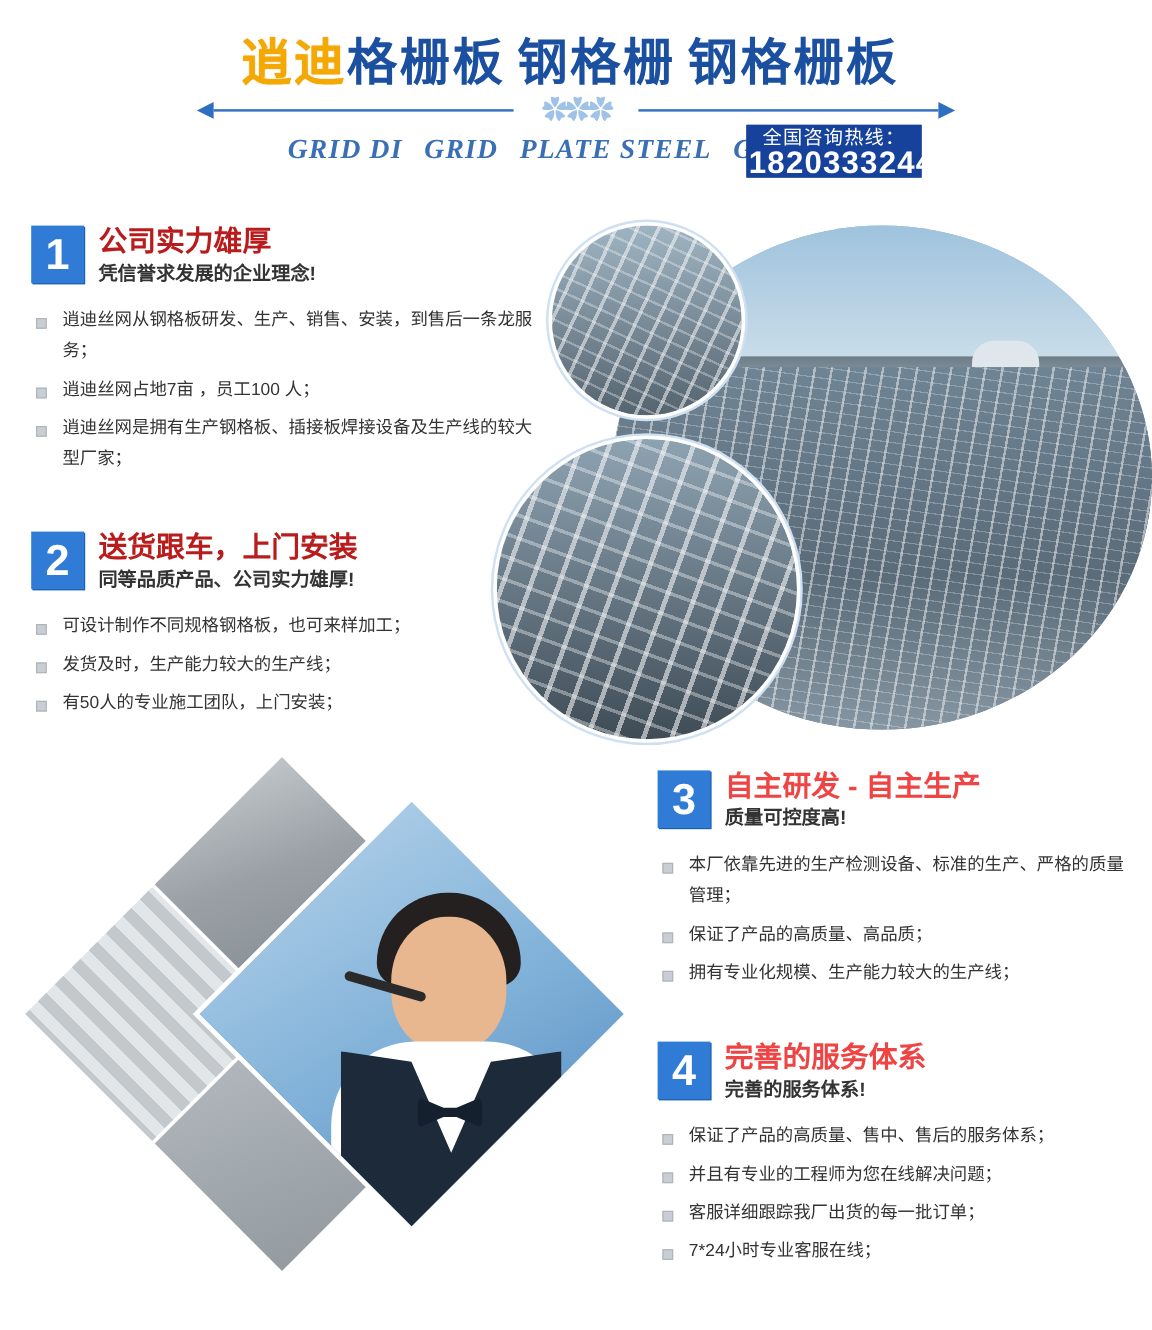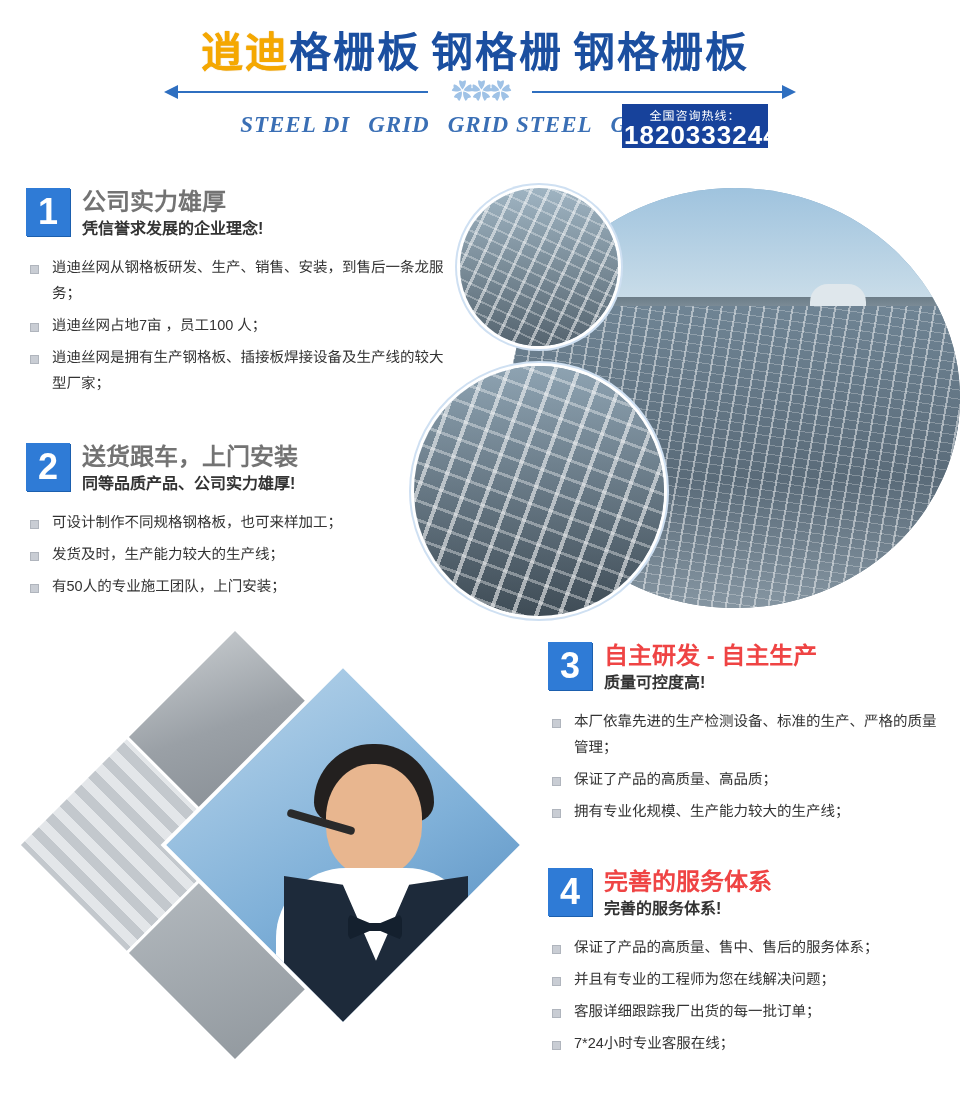--- a/index.html
+++ b/index.html
@@ -101,21 +101,21 @@
     top: 104px;
     width: 146px;
     height: 44px;
     background: #17429b;
     border: 2px solid #17429b;
     color: #ffffff;
     text-align: center;
     box-sizing: border-box;
   }
   .hotline-label {
-    font-size: 12px;
+    font-size: 16px;
     line-height: 16px;
     padding-top: 2px;
     letter-spacing: 1px;
   }
   .hotline-number {
     font-size: 26px;
     font-weight: bold;
     line-height: 22px;
     font-family: "Liberation Sans", sans-serif;
     letter-spacing: 1px;
@@ -138,21 +138,21 @@
   }
   .sec-head {
     display: flex;
     align-items: flex-start;
     gap: 12px;
   }
   .sec-titles { padding-top: 0px; }
   .sec-title {
     font-size: 24px;
     font-weight: bold;
-    color: #737373;
+    color: #b91c1c;
     line-height: 28px;
     white-space: nowrap;
   }
   .sec-title.blue2 { color: #ef4444; }
   .sec-sub {
     font-size: 16px;
     font-weight: bold;
     color: #333333;
     line-height: 22px;
     margin-top: 2px;
@@ -348,21 +348,21 @@
 
   <div class="rule-wrap">
     <div class="arrow left"></div>
     <div class="rule-line left"></div>
     <div class="rule-ornament">✿✿✿</div>
     <div class="rule-line right"></div>
     <div class="arrow right"></div>
   </div>
 
   <div class="header-sub">
-    <span>STEEL DI</span><span>GRID</span><span>GRID STEEL</span><span>GRATING</span>
+    <span>GRID DI</span><span>GRID</span><span>PLATE STEEL</span><span>GRATING</span>
   </div>
 
   <div class="hotline">
     <div class="hotline-label">全国咨询热线：</div>
     <div class="hotline-number">18203332444</div>
   </div>
 </div>
 
 <div class="photo-cluster">
   <div class="big-circle">

